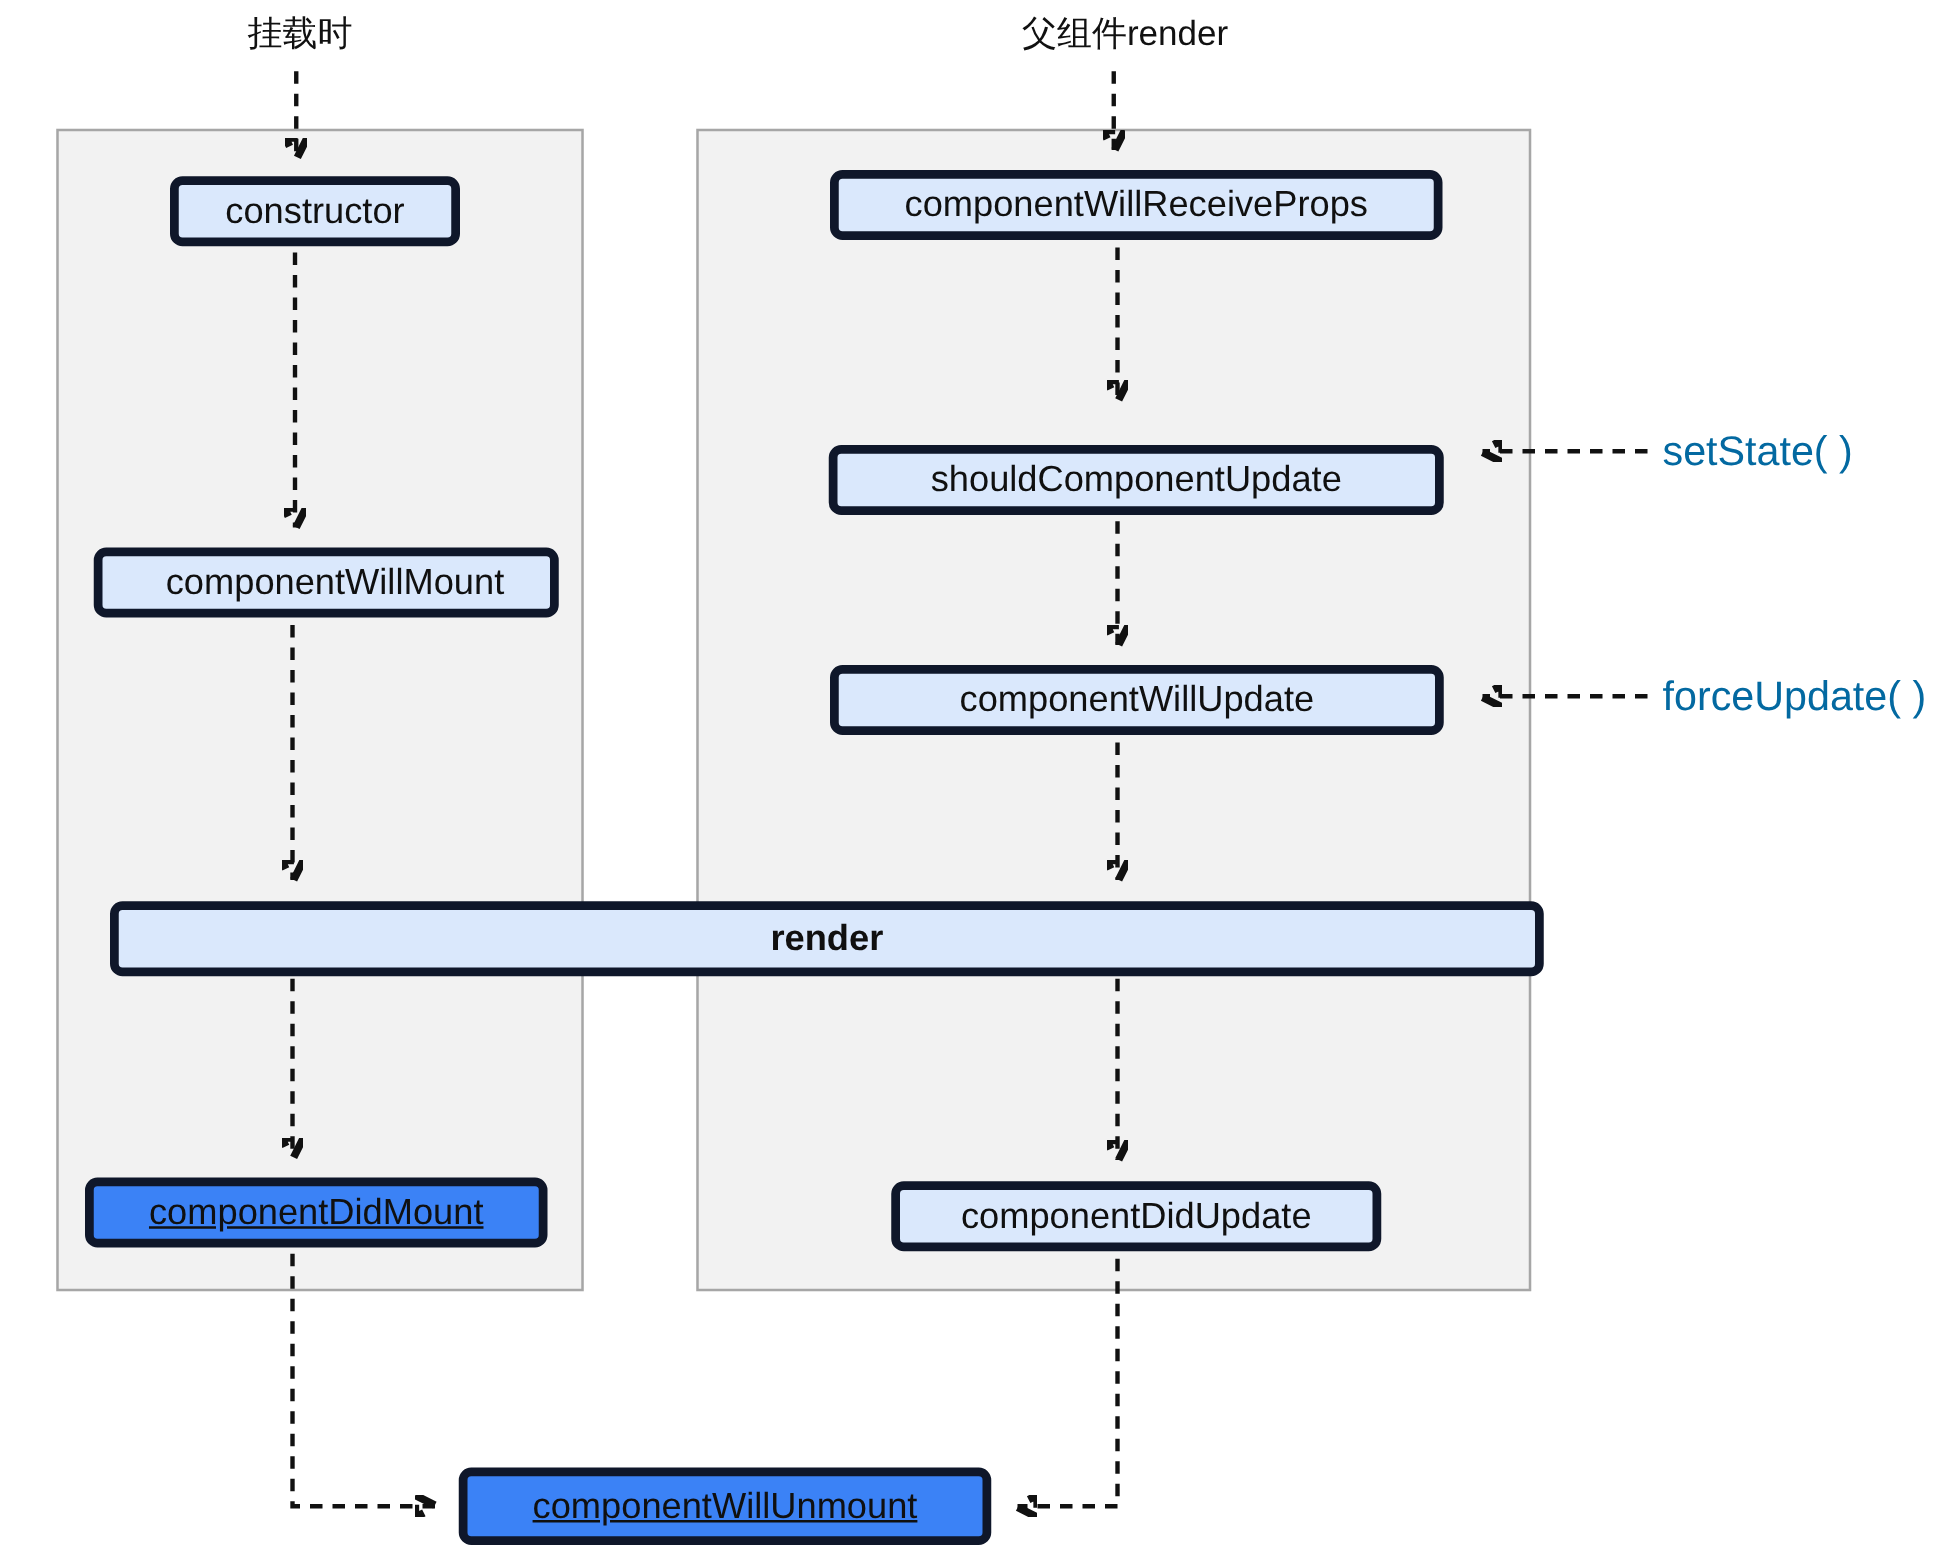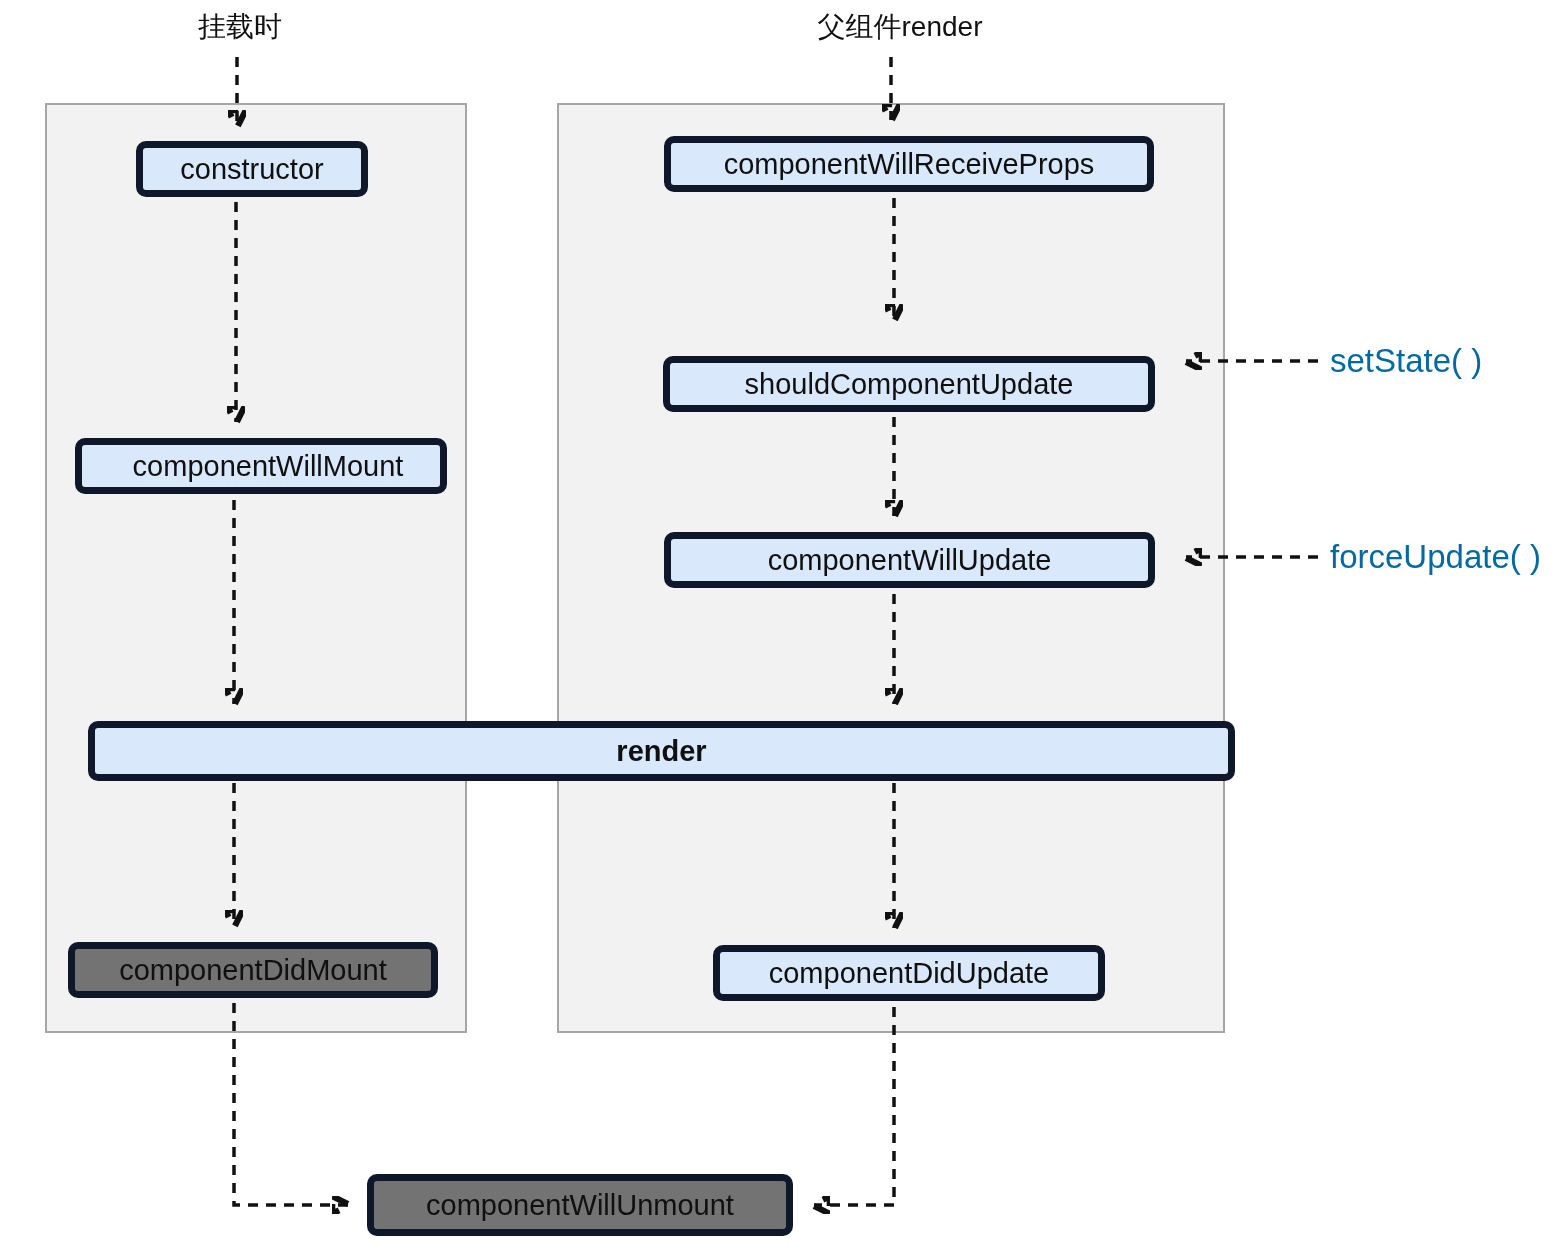--- a/index.html
+++ b/index.html
@@ -49,21 +49,21 @@
     background: #dae8fc;
     border: 7px solid #0f172a;
     border-radius: 10px;
     display: flex;
     align-items: center;
     justify-content: center;
     font-size: 29px;
     color: #101010;
     white-space: nowrap;
   }
-  .node.green { background: #737373; }
+  .node.green { background: #3b82f6; text-decoration: underline; }
   .node.bold  { font-weight: bold; }
 
   .n-ctor    { left: 136px; top: 141px;  width: 232px;  height: 56px; }
   .n-cwm     { left: 75px;  top: 438px;  width: 372px;  height: 56px; padding-left: 14px; }
   .n-render  { left: 63px;  top: 721px;  width: 1147px; height: 60px; margin-left: 25px; }
   .n-cdm     { left: 68px;  top: 942px;  width: 370px;  height: 56px; }
   .n-cwrp    { left: 664px; top: 136px;  width: 490px;  height: 56px; }
   .n-scu     { left: 663px; top: 356px;  width: 492px;  height: 56px; }
   .n-cwu     { left: 664px; top: 532px;  width: 491px;  height: 56px; }
   .n-cdu     { left: 713px; top: 945px;  width: 392px;  height: 56px; }

